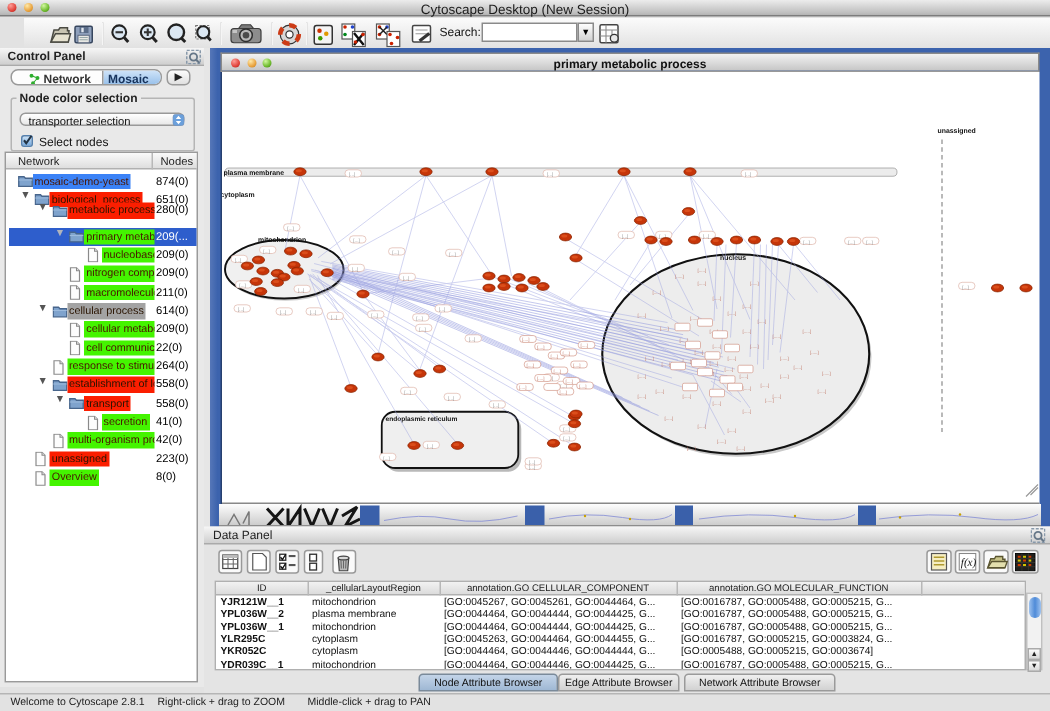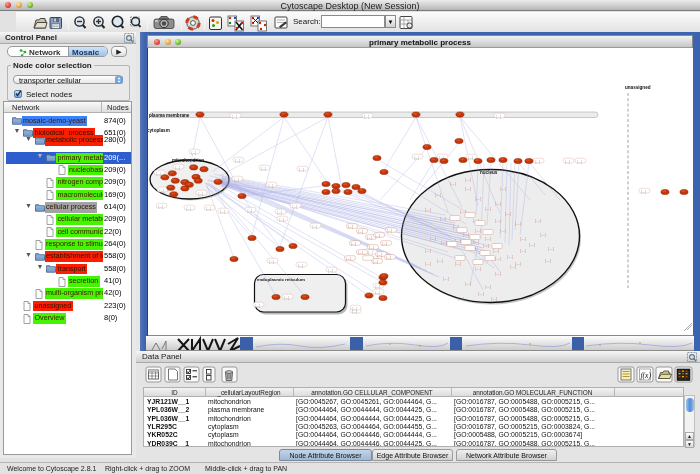--- a/index.html
+++ b/index.html
@@ -123,21 +123,21 @@
       </svg>
     <div class="abs" style="left:21px;top:1px;font-size:8px;font-weight:bold;color:#333">Network</div>
     <div class="abs" style="left:64px;top:1px;font-size:8px;font-weight:bold;color:#17335c">Mosaic</div>
   </div>
   <div class="abs" style="left:111px;top:14px;width:16px;height:11px;background:linear-gradient(#fdfdfd,#e0e0e0);border:1px solid #9a9a9a;border-radius:4px;font-size:7px;text-align:center;line-height:10px;color:#222">▶</div>
 
   <div class="abs" style="left:7px;top:33px;width:123px;height:36px;border:1px solid #b5b5b5;border-radius:2px"></div>
   <div class="abs" style="left:11px;top:29px;background:#e9e9e9;padding:0 2px;font-size:8px;font-weight:bold;color:#222">Node color selection</div>
 
   <div class="abs" style="left:13px;top:43px;width:110px;height:9px;background:linear-gradient(#ffffff,#e8e8e8);border:1px solid #999;border-radius:4px"></div>
-  <div class="abs" style="left:19px;top:43.5px;font-size:7.5px;color:#111">transporter cellular</div>
+  <div class="abs" style="left:19px;top:43.5px;font-size:7.5px;color:#111">transporter selection</div>
   <svg class="abs" style="left:114.5px;top:43.5px" width="8" height="8" viewBox="0 0 8 8">
       <rect x="0.2" y="0.2" width="7.6" height="7.6" rx="2" fill="#6ba0dc" stroke="#7791b3" stroke-width="0.4"></rect>
       <path d="M4 1.2 L5.8 3.3 L2.2 3.3 Z M4 6.8 L2.2 4.7 L5.8 4.7 Z" fill="#fff"></path>
     </svg>
 
   <div class="abs" style="left:14px;top:58px;width:8px;height:8px;background:linear-gradient(#cbe2f7,#74a9e0);border:1px solid #5580ad;border-radius:2px">
     <svg width="8" height="9" viewBox="0 0 8 9" style="position:absolute;left:-1px;top:-2px">
         <path d="M2 4.5 L3.5 6.5 L7 1.5" fill="none" stroke="#234" stroke-width="1.4"></path>
       </svg>
   </div>
@@ -201,21 +201,21 @@
           </svg>
           <div class="abs" style="left:52px;top:1px;max-width:47px;overflow:hidden;white-space:nowrap;background:#44f400;color:#4a1500;line-height:10.5px;padding:0 1.5px;font-size:7.2px">nitrogen compo</div>
           <div class="abs" style="left:100px;top:1px;color:#000;line-height:10.5px;font-size:7.5px">209(0)</div>
         </div>
       <div class="abs" style="left:0;top:74.6px;width:127px;height:12px">
           <svg class="abs" style="left:42px;top:1.5px" width="8" height="10" viewBox="0 0 8 10">
             <path d="M1 0.5 L5 0.5 L7 2.5 L7 9.5 L1 9.5 Z" fill="#fdfdfd" stroke="#8a8a8a" stroke-width="0.8"></path>
             <path d="M5 0.5 L5 2.5 L7 2.5" fill="#e0e0e0" stroke="#8a8a8a" stroke-width="0.7"></path>
           </svg>
           <div class="abs" style="left:52px;top:1px;max-width:47px;overflow:hidden;white-space:nowrap;background:#44f400;color:#4a1500;line-height:10.5px;padding:0 1.5px;font-size:7.2px">macromolecule</div>
-          <div class="abs" style="left:100px;top:1px;color:#000;line-height:10.5px;font-size:7.5px">169(0)</div>
+          <div class="abs" style="left:100px;top:1px;color:#000;line-height:10.5px;font-size:7.5px">211(0)</div>
         </div>
       <div class="abs" style="left:0;top:87.0px;width:127px;height:12px">
           <div class="abs" style="left:21.0px;top:0.5px;font-size:7px;color:#555">▼</div>
           <svg class="abs" style="left:30.5px;top:2.5px" width="10" height="8" viewBox="0 0 10 8">
             <path d="M0.5 1.8 L0.5 0.8 L4 0.8 L5 1.8 L9.5 1.8 L9.5 7.2 L0.5 7.2 Z" fill="#7fa3cd" stroke="#47658c" stroke-width="0.9"></path>
             <path d="M0.5 3 L9.5 3" stroke="#9dbbdd" stroke-width="0.8"></path>
           </svg>
           <div class="abs" style="left:40.5px;top:1px;max-width:58.5px;overflow:hidden;white-space:nowrap;background:#a3a3a3;color:#2a1400;line-height:10.5px;padding:0 1.5px;font-size:7.2px">cellular process</div>
           <div class="abs" style="left:100px;top:1px;color:#000;line-height:10.5px;font-size:7.5px">614(0)</div>
         </div>

